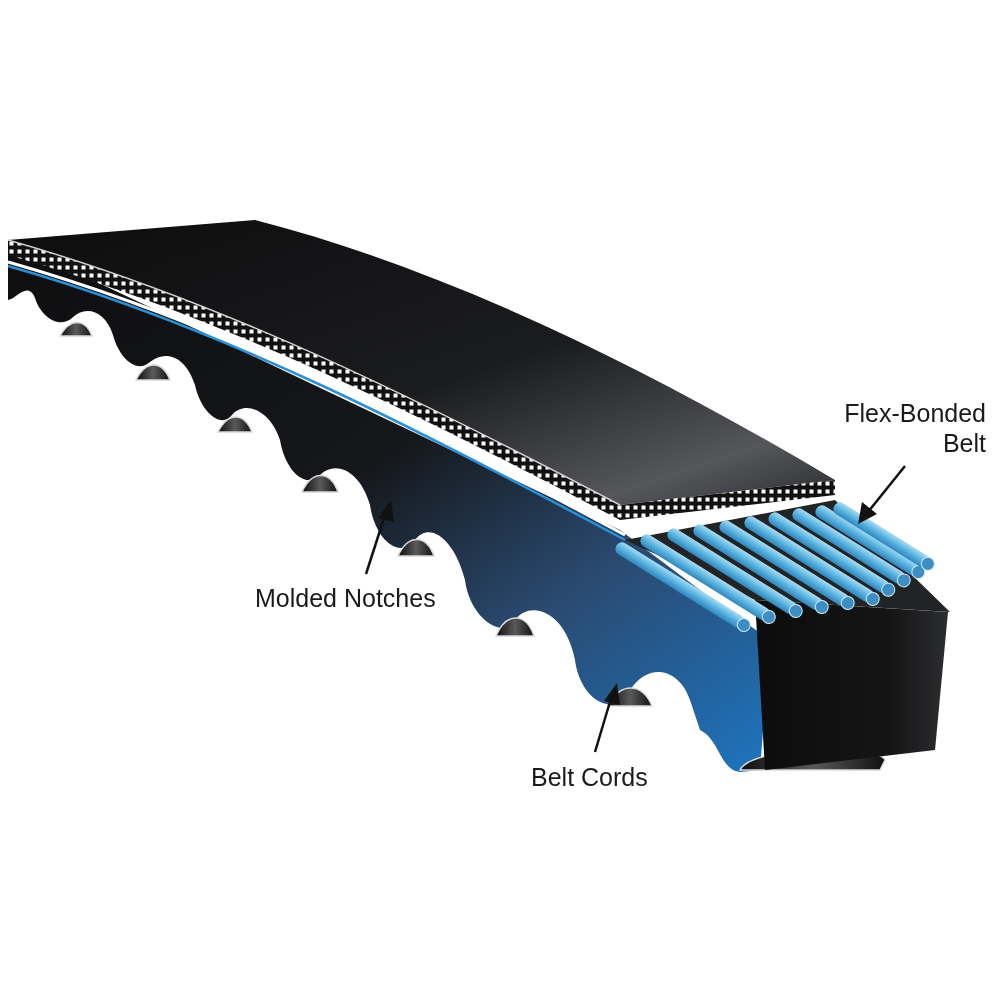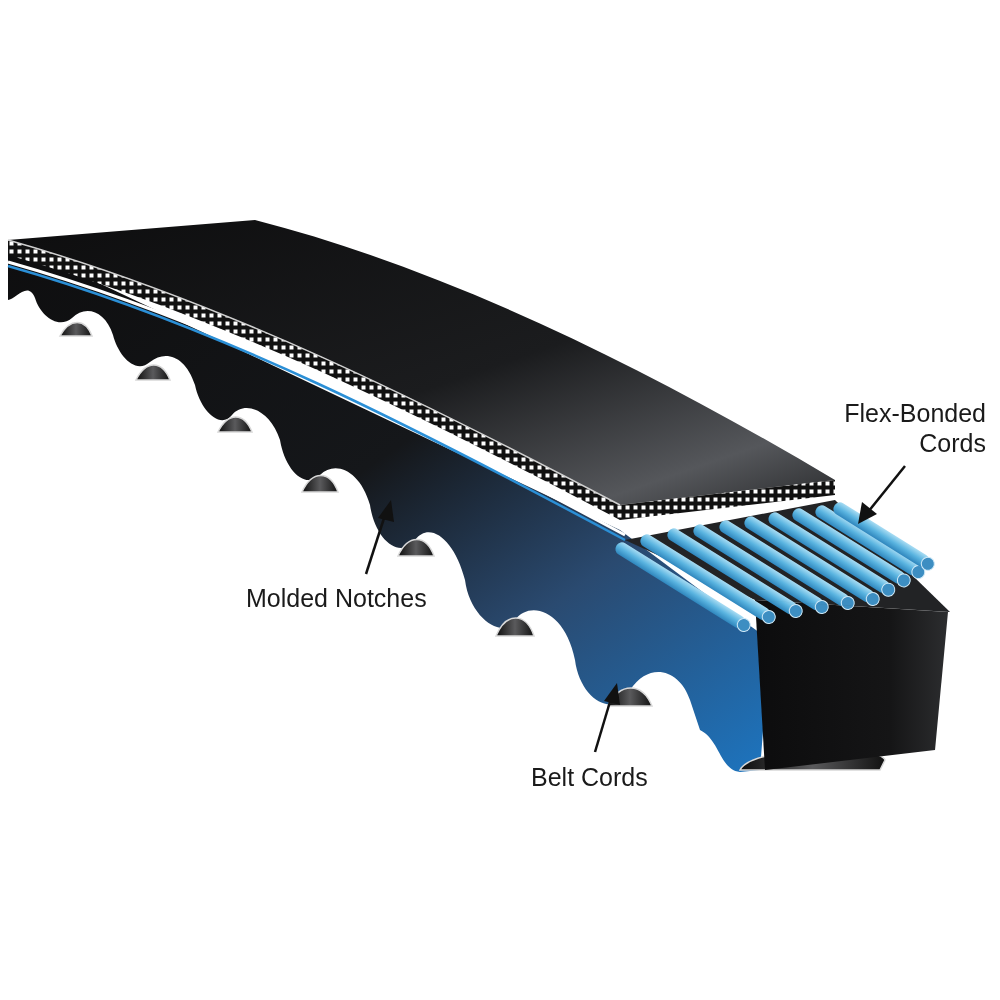--- a/index.html
+++ b/index.html
@@ -1,21 +1,21 @@
 <!DOCTYPE html>
 <html><head>
 <meta charset="utf-8">
 <style>
   html, body { margin: 0; padding: 0; background: #ffffff; }
   body { width: 1000px; height: 1000px; position: relative; overflow: hidden; font-family: "Liberation Sans", "DejaVu Sans", sans-serif; }
   #stage { position: absolute; left: 0; top: 0; width: 1000px; height: 1000px; }
   .label { position: absolute; color: #1a1a1a; font-size: 25px; line-height: 30px; white-space: nowrap; }
   #lbl-flex { left: 808px; top: 398px; text-align: right; width: 178px; }
   #lbl-flex span { display: block; }
-  #lbl-notches { left: 246px; top: 583px; }
+  #lbl-notches { left: 255px; top: 583px; }
   #lbl-edge { left: 531px; top: 762px; }
 </style>
 </head>
 <body>
 
 <div id="stage">
 <svg width="1000" height="1000" viewBox="0 0 1000 1000" xmlns="http://www.w3.org/2000/svg">
   <defs>
     <linearGradient id="topGrad" x1="0" y1="0" x2="1" y2="1">
       <stop offset="0" stop-color="#0d0d0e"></stop>
@@ -163,16 +163,16 @@
   </g>
   <g>
     <line x1="595" y1="752" x2="612" y2="695" stroke="#111" stroke-width="2.5"></line>
     <polygon points="617,683 604,701 620,705" fill="#111"></polygon>
   </g>
 </svg>
 </div>
 
 <div class="label" id="lbl-flex">
   <span>Flex-Bonded</span>
-  <span>Cords</span>
+  <span>Belt</span>
 </div>
 <div class="label" id="lbl-notches">Molded Notches</div>
 <div class="label" id="lbl-edge">Belt Cords</div>
 
 </body></html>

